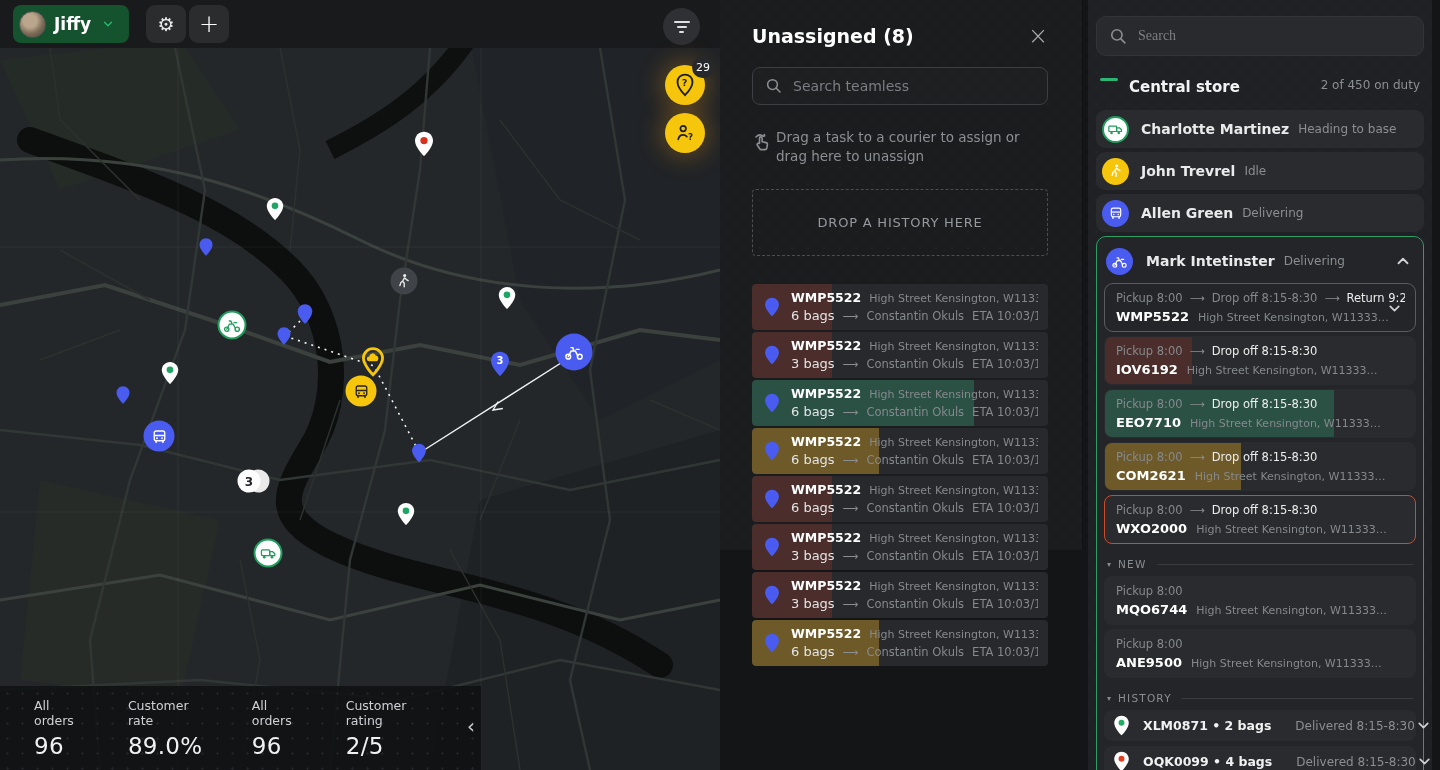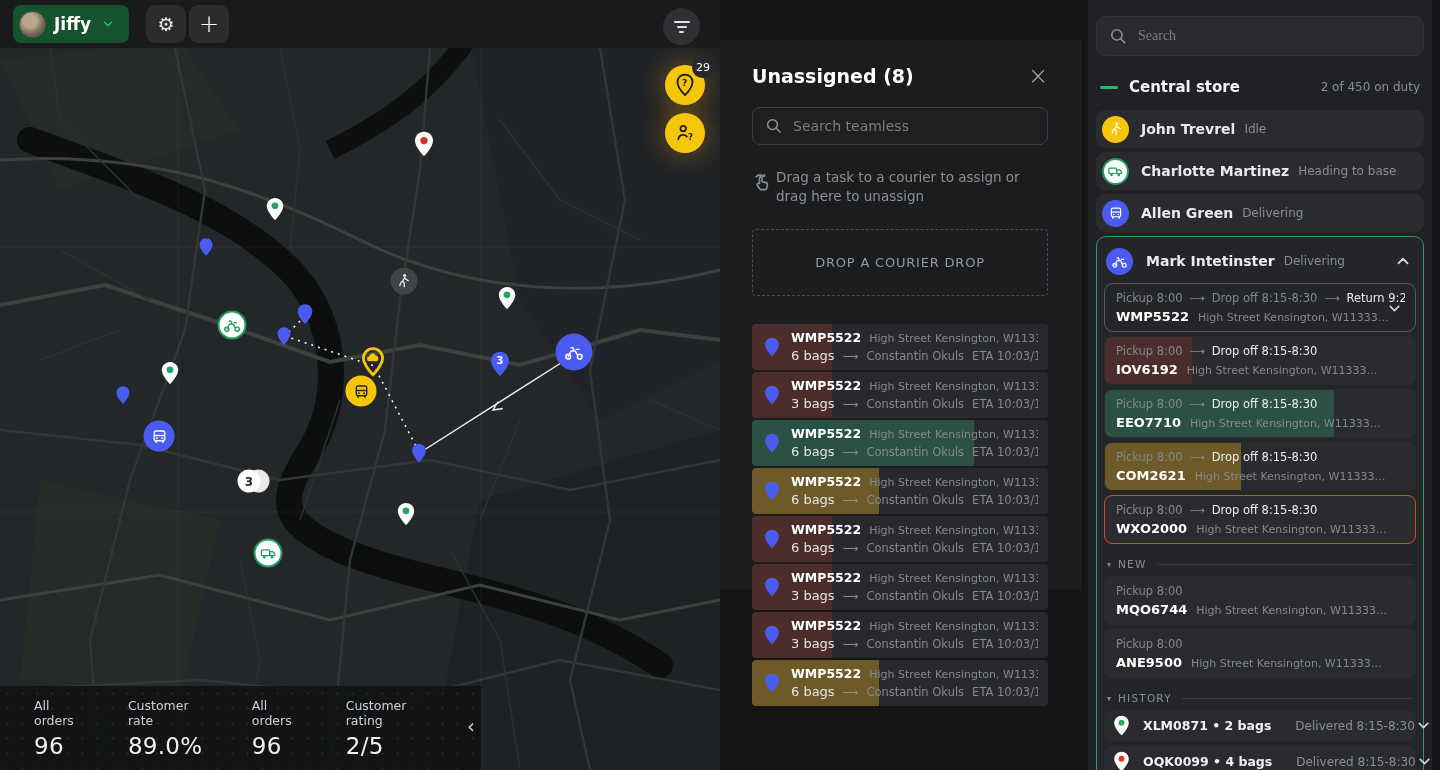--- a/index.html
+++ b/index.html
@@ -45,21 +45,21 @@
     background:radial-gradient(circle,#222326 1px,transparent 1.2px) 0 0/15px 15px,rgba(14,15,16,.82);
     display:flex; align-items:center; padding-left:34px;margin-top:48px; }
   .stat { margin-right:36px; }
   .stat-label { font-size:12.5px; color:#cfd1d4; margin-bottom:5px; }
   .stat-value { font-size:23px; color:#f0f1f2; letter-spacing:.3px; }
   .stats-chev { position:absolute; right:6px; top:28px; color:#c9cbce; font-size:20px; cursor:pointer; }
 
   
   .mid-panel { width:363px; flex:none; height:550px; padding:0 34px 0 32px; position:relative;
     background:radial-gradient(circle,#232427 1px,transparent 1.2px) 0 0/16px 16px,#1b1c1e;
-    border-right:1px solid #101113;margin-top:40px; }
+    border-right:1px solid #101113; }
   .mid-head { margin-top:24px; display:flex; align-items:center; justify-content:space-between; }
   .mid-title { font-size:19px; font-weight:bold; color:#fff; }
   .close-x { font-size:24px; color:#a9abae; cursor:pointer; line-height:1; font-weight:300; }
 
   .search-box { margin-top:19px; height:38px; border:1px solid #3c3e41; border-radius:8px; display:flex; align-items:center; padding:0 12px; background:rgba(255,255,255,0.015); }
   .search-box svg { flex:none; margin-right:10px; }
   .search-box input { background:transparent; border:none; outline:none; color:#dadbdd; font-size:14px; width:100%; font-family:inherit; }
   .search-box input::placeholder { color:#7b7e82; }
 
   .drag-hint { margin-top:23px; display:flex; color:#8c8f93; font-size:13.5px; line-height:1.4; align-items:flex-start; }
@@ -85,21 +85,21 @@
   .gap-strip { width:5px; flex:none; background:#141517; }
   .right-panel { width:344px; flex:none; height:770px; padding:16px 8px 0 8px;
     background:radial-gradient(circle,#28292c 1px,transparent 1.2px) 0 0/16px 16px,#202124; }
   .edge-strip { width:8px; flex:none; background:#141517; }
 
   .rp-search { height:40px; background:#292a2d; border:1px solid #333437; border-radius:10px; display:flex; align-items:center; padding:0 12px; }
   .rp-search svg { flex:none; margin-right:10px; }
   .rp-search input { background:transparent; border:none; outline:none; color:#dadbdd; font-size:14px; width:100%; font-family:Liberation Serif, serif; }
   .rp-search input::placeholder { color:#7b7e82; }
 
-  .group-head { display:flex; align-items:center; margin:22px 4px 14px 4px; }
+  .group-head { display:flex; align-items:flex-start; margin:22px 4px 14px 4px; }
   .group-dash { width:18px; height:3px; border-radius:2px; background:#2bb673; flex:none; }
   .group-name { font-size:15px; font-weight:bold; color:#f2f3f4; margin-left:11px; }
   .group-duty { margin-left:auto; font-size:12px; color:#8b8e92; }
 
   .courier-row { height:38px; background:#2a2b2e; border-radius:9px; display:flex; align-items:center; padding:0 10px 0 6px; margin-bottom:4px; cursor:pointer; }
   .c-ico { width:27px; height:27px; border-radius:50%; flex:none; display:flex; align-items:center; justify-content:center; margin-right:12px; }
   .ci-yellow { background:#f6c60d; color:#fff; }
   .ci-green { background:#fdfdfd; border:2px solid #1f9e5e; color:#1f9e5e; }
   .ci-blue { background:#4a5bf0; color:#fff; }
   .c-name { font-size:14px; font-weight:600; color:#e9eaeb; margin-right:9px; white-space:nowrap; }
@@ -417,21 +417,21 @@
       </svg>
     <input type="text" placeholder="Search teamless" style="">
   </div>
   <div class="drag-hint">
     <svg width="24" height="24" viewBox="0 0 24 24" color="#8c8f93">
         <use href="#i-hand"></use>
       </svg>
     <span>Drag a task to a courier to assign or drag here to unassign</span>
   </div>
   <div class="drop-zone">
-    <span>DROP A COURIER DROP</span>
+    <span>DROP A HISTORY HERE</span>
   </div>
 
   <div class="task-list">
     <div class="task-card">
       <span class="overlay" style="width:27%;background:#4b2e2b;"></span>
       <svg class="pin" width="16" height="20" viewBox="0 0 24 30">
           <use href="#i-pin" fill="#4a5bf0"></use>
         </svg>
       <div class="t-lines">
         <div class="tl">
@@ -585,36 +585,36 @@
     <input type="text" placeholder="Search" style="">
   </div>
 
   <div class="group-head">
     <span class="group-dash"></span>
     <span class="group-name">Central store</span>
     <span class="group-duty">2 of 450 on duty</span>
   </div>
 
   <div class="courier-row">
+    <span class="c-ico ci-green">
+        <svg width="17" height="17" viewBox="0 0 24 24">
+          <use href="#i-truck"></use>
+        </svg>
+      </span>
+    <span class="c-name">Charlotte Martinez</span>
+    <span class="c-status">Heading to base</span>
+  </div>
+  <div class="courier-row">
     <span class="c-ico ci-yellow">
         <svg width="16" height="16" viewBox="0 0 24 24">
           <use href="#i-walk"></use>
         </svg>
       </span>
     <span class="c-name">John Trevrel</span>
     <span class="c-status">Idle</span>
-  </div>
-  <div class="courier-row">
-    <span class="c-ico ci-green">
-        <svg width="17" height="17" viewBox="0 0 24 24">
-          <use href="#i-truck"></use>
-        </svg>
-      </span>
-    <span class="c-name">Charlotte Martinez</span>
-    <span class="c-status">Heading to base</span>
   </div>
   <div class="courier-row">
     <span class="c-ico ci-blue">
         <svg width="16" height="16" viewBox="0 0 24 24">
           <use href="#i-busfront"></use>
         </svg>
       </span>
     <span class="c-name">Allen Green</span>
     <span class="c-status">Delivering</span>
   </div>

